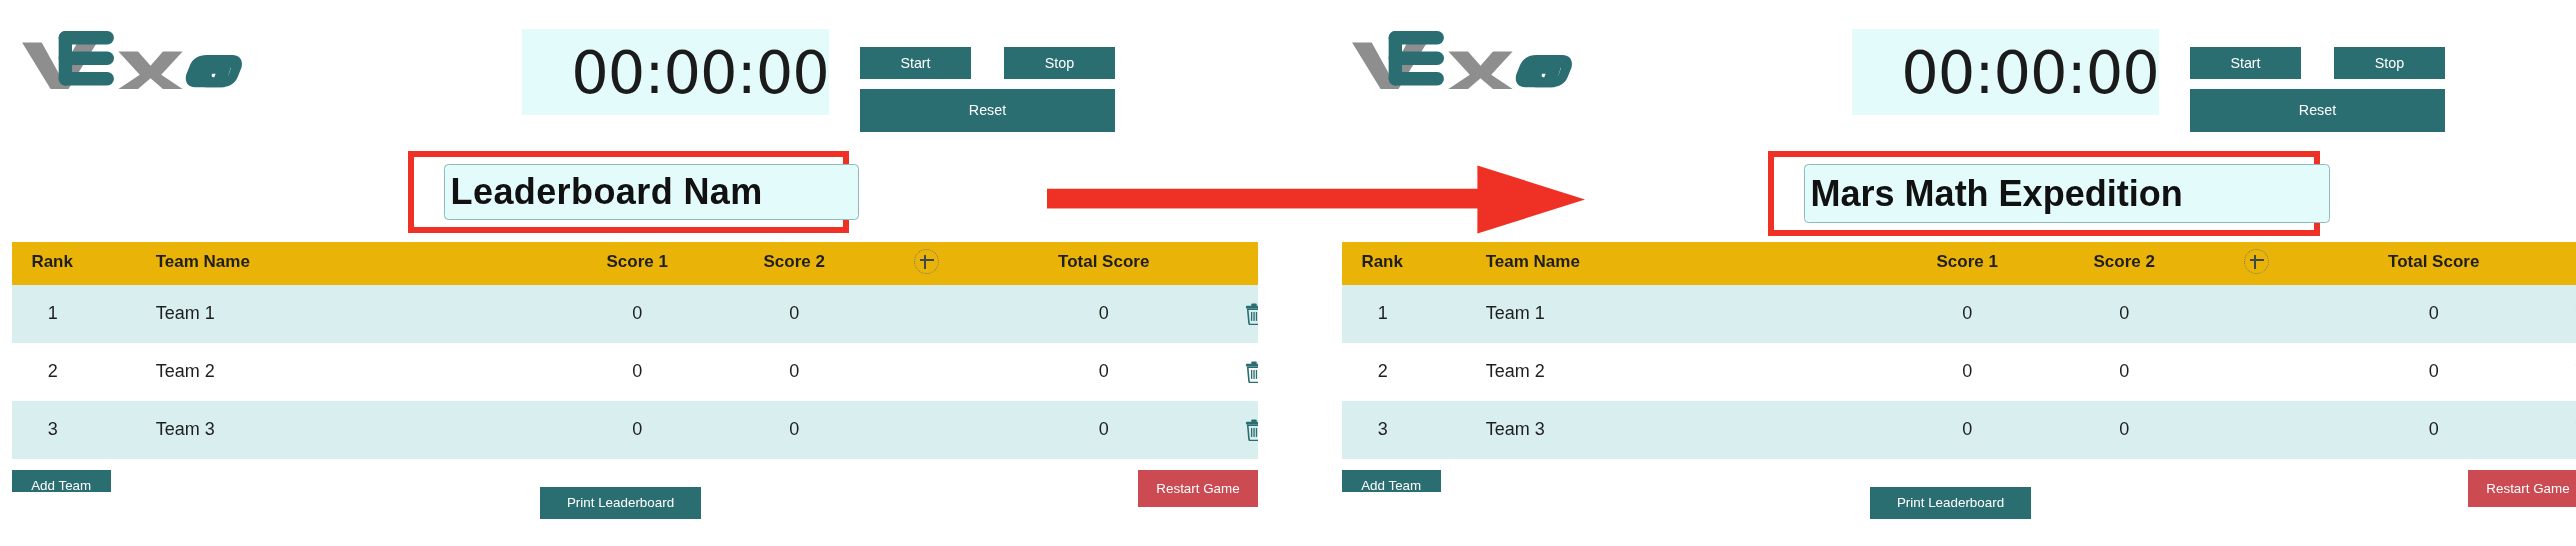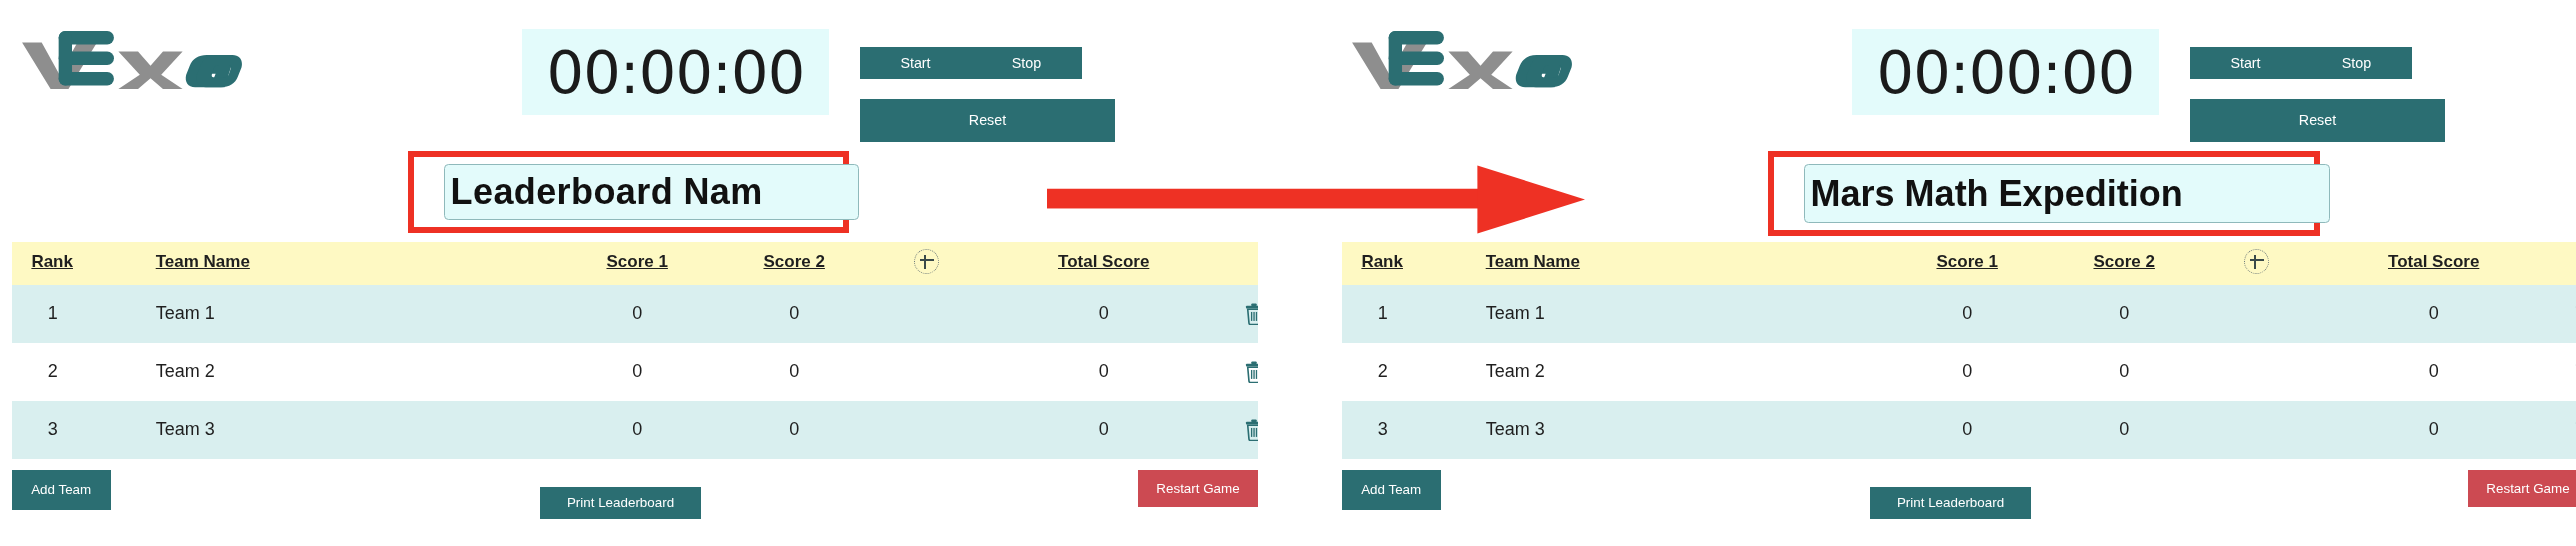--- a/index.html
+++ b/index.html
@@ -48,41 +48,42 @@
   
   .timer-display {
     position: absolute;
     left: 522px;
     top: 29px;
     width: 307px;
     height: 86px;
     background: #e3fbfb;
     display: flex;
     align-items: center;
-    justify-content: center;
+    justify-content: flex-end;
   }
   .timer-display .time-text {
     font-family: "DejaVu Sans", sans-serif;
     font-size: 59px;
     font-weight: 400;
     color: #1b1b1b;
     letter-spacing: -0.9px;
     line-height: 1;
   }
 
   
   .timer-buttons {
     position: absolute;
     left: 860px;
     top: 47px;
     width: 255px;
   }
   .tb-row {
     display: flex;
-    margin-bottom: 20px;
+    justify-content: space-between;
+    margin-bottom: 10px;
   }
   .btn-teal {
     background: #2b6e72;
     color: #ffffff;
     border: none;
     font-family: "Liberation Sans", sans-serif;
     font-size: 14.3px;
     cursor: pointer;
     padding: 0;
     text-align: center;
@@ -147,22 +148,21 @@
     border-collapse: collapse;
     table-layout: fixed;
   }
   .lb-table th {
     font-family: "Liberation Sans", sans-serif;
     font-size: 17px;
     font-weight: bold;
     color: #1f1f1f;
     text-align: center;
     padding: 7.2px 0 10.8px 0;
-    background: #fef9c3;
-    text-decoration: underline;
+    background: #eab308;
   }
   .lb-table td {
     font-family: "Liberation Sans", sans-serif;
     font-size: 18px;
     color: #1f1f1f;
     text-align: center;
     height: 56px;
     vertical-align: middle;
   }
   .lb-table tbody tr.odd  td { background: #d9efef; }
@@ -210,21 +210,21 @@
     cursor: pointer;
     line-height: 0;
     display: inline-block;
   }
 
   
   .footer { position: absolute; left: 0; top: 470px; width: 100%; height: 54px; }
   .btn-add-team {
     position: absolute;
     left: 11.7px; top: 0;
-    width: 99px; height: 40px; line-height: 32px;
+    width: 99px; height: 22px; line-height: 32px;
     font-size: 13.4px;
   }
   .btn-print-lb {
     position: absolute;
     left: 540px; top: 0;
     width: 161px; height: 32px; line-height: 32px;
     font-size: 13.4px;
     margin-top: 17px;
   }
   .btn-restart {

